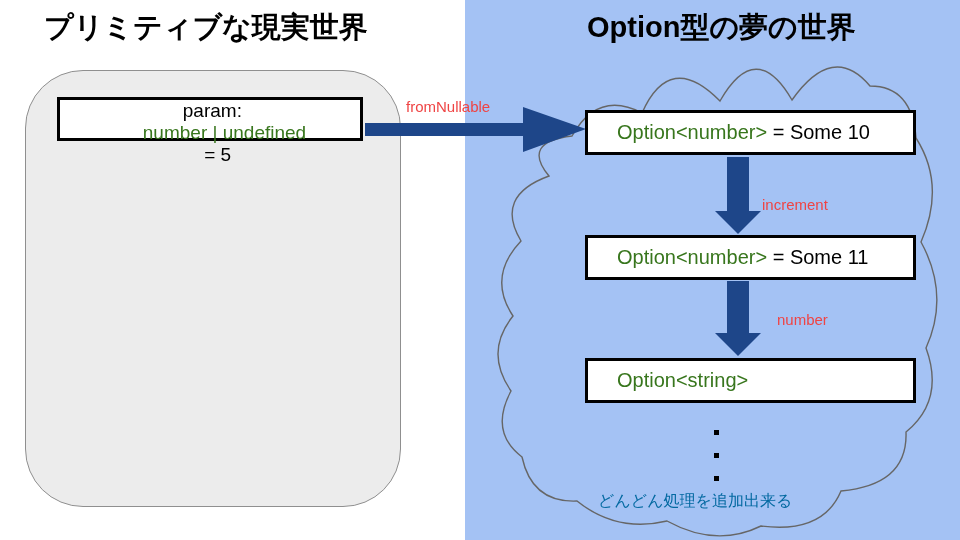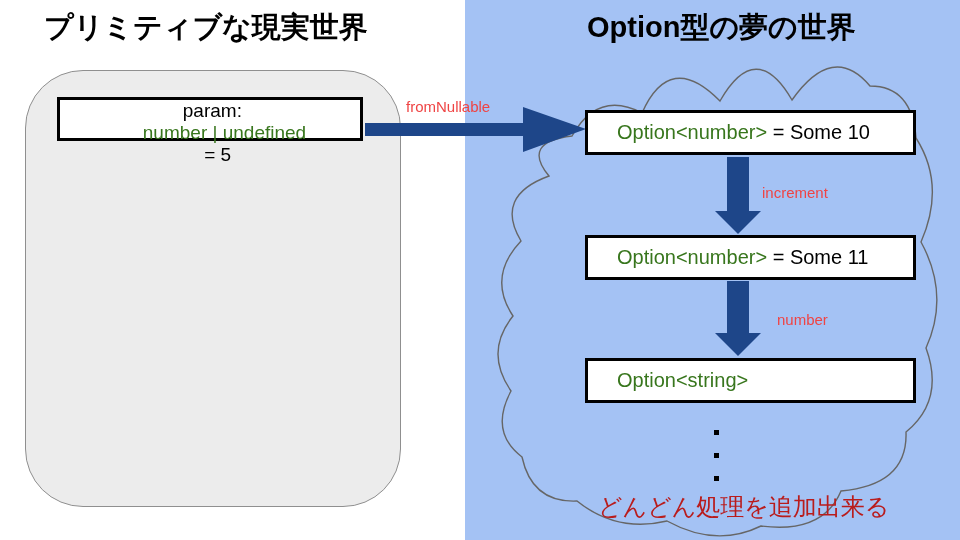--- a/index.html
+++ b/index.html
@@ -33,34 +33,34 @@
   #param-box{left:57px;top:97px;width:306px;height:44px;flex-direction:column;}
   #opt-box-0{left:585px;top:110px;font-size:20px;}
   #opt-box-1{left:585px;top:235px;font-size:20px;}
   #opt-box-2{left:585px;top:358px;font-size:20px;}
   .type-green{color:#38761d;margin-left:19px;}
   .arrow-label{
     position:absolute;z-index:5;font-size:15px;font-weight:normal;color:#ef4444;
     white-space:nowrap;
   }
   #label-fromnullable{left:406px;top:98px;}
-  #label-increment{left:762px;top:184px;}
+  #label-increment{left:762px;top:196px;}
   #label-double{left:777px;top:311px;}
   .overlay-svg{
     position:absolute;left:0;top:0;width:960px;height:540px;z-index:2;
     pointer-events:none;
   }
   .cloud-svg{z-index:1;}
   .vdots{position:absolute;left:714px;top:430px;z-index:5;}
   .vdots .dot{
     width:5px;height:5px;background:#000;margin-bottom:18px;
   }
   .caption{
     position:absolute;left:598px;top:491px;z-index:5;
-    font-size:24px;color:#b91c1c;white-space:nowrap;
+    font-size:16px;color:#0369a1;white-space:nowrap;
   }
 </style>
 </head>
 <body>
 
 <div class="slide">
 
   <div class="blue-panel"></div>
 
   <svg class="overlay-svg cloud-svg" viewBox="0 0 960 540">

